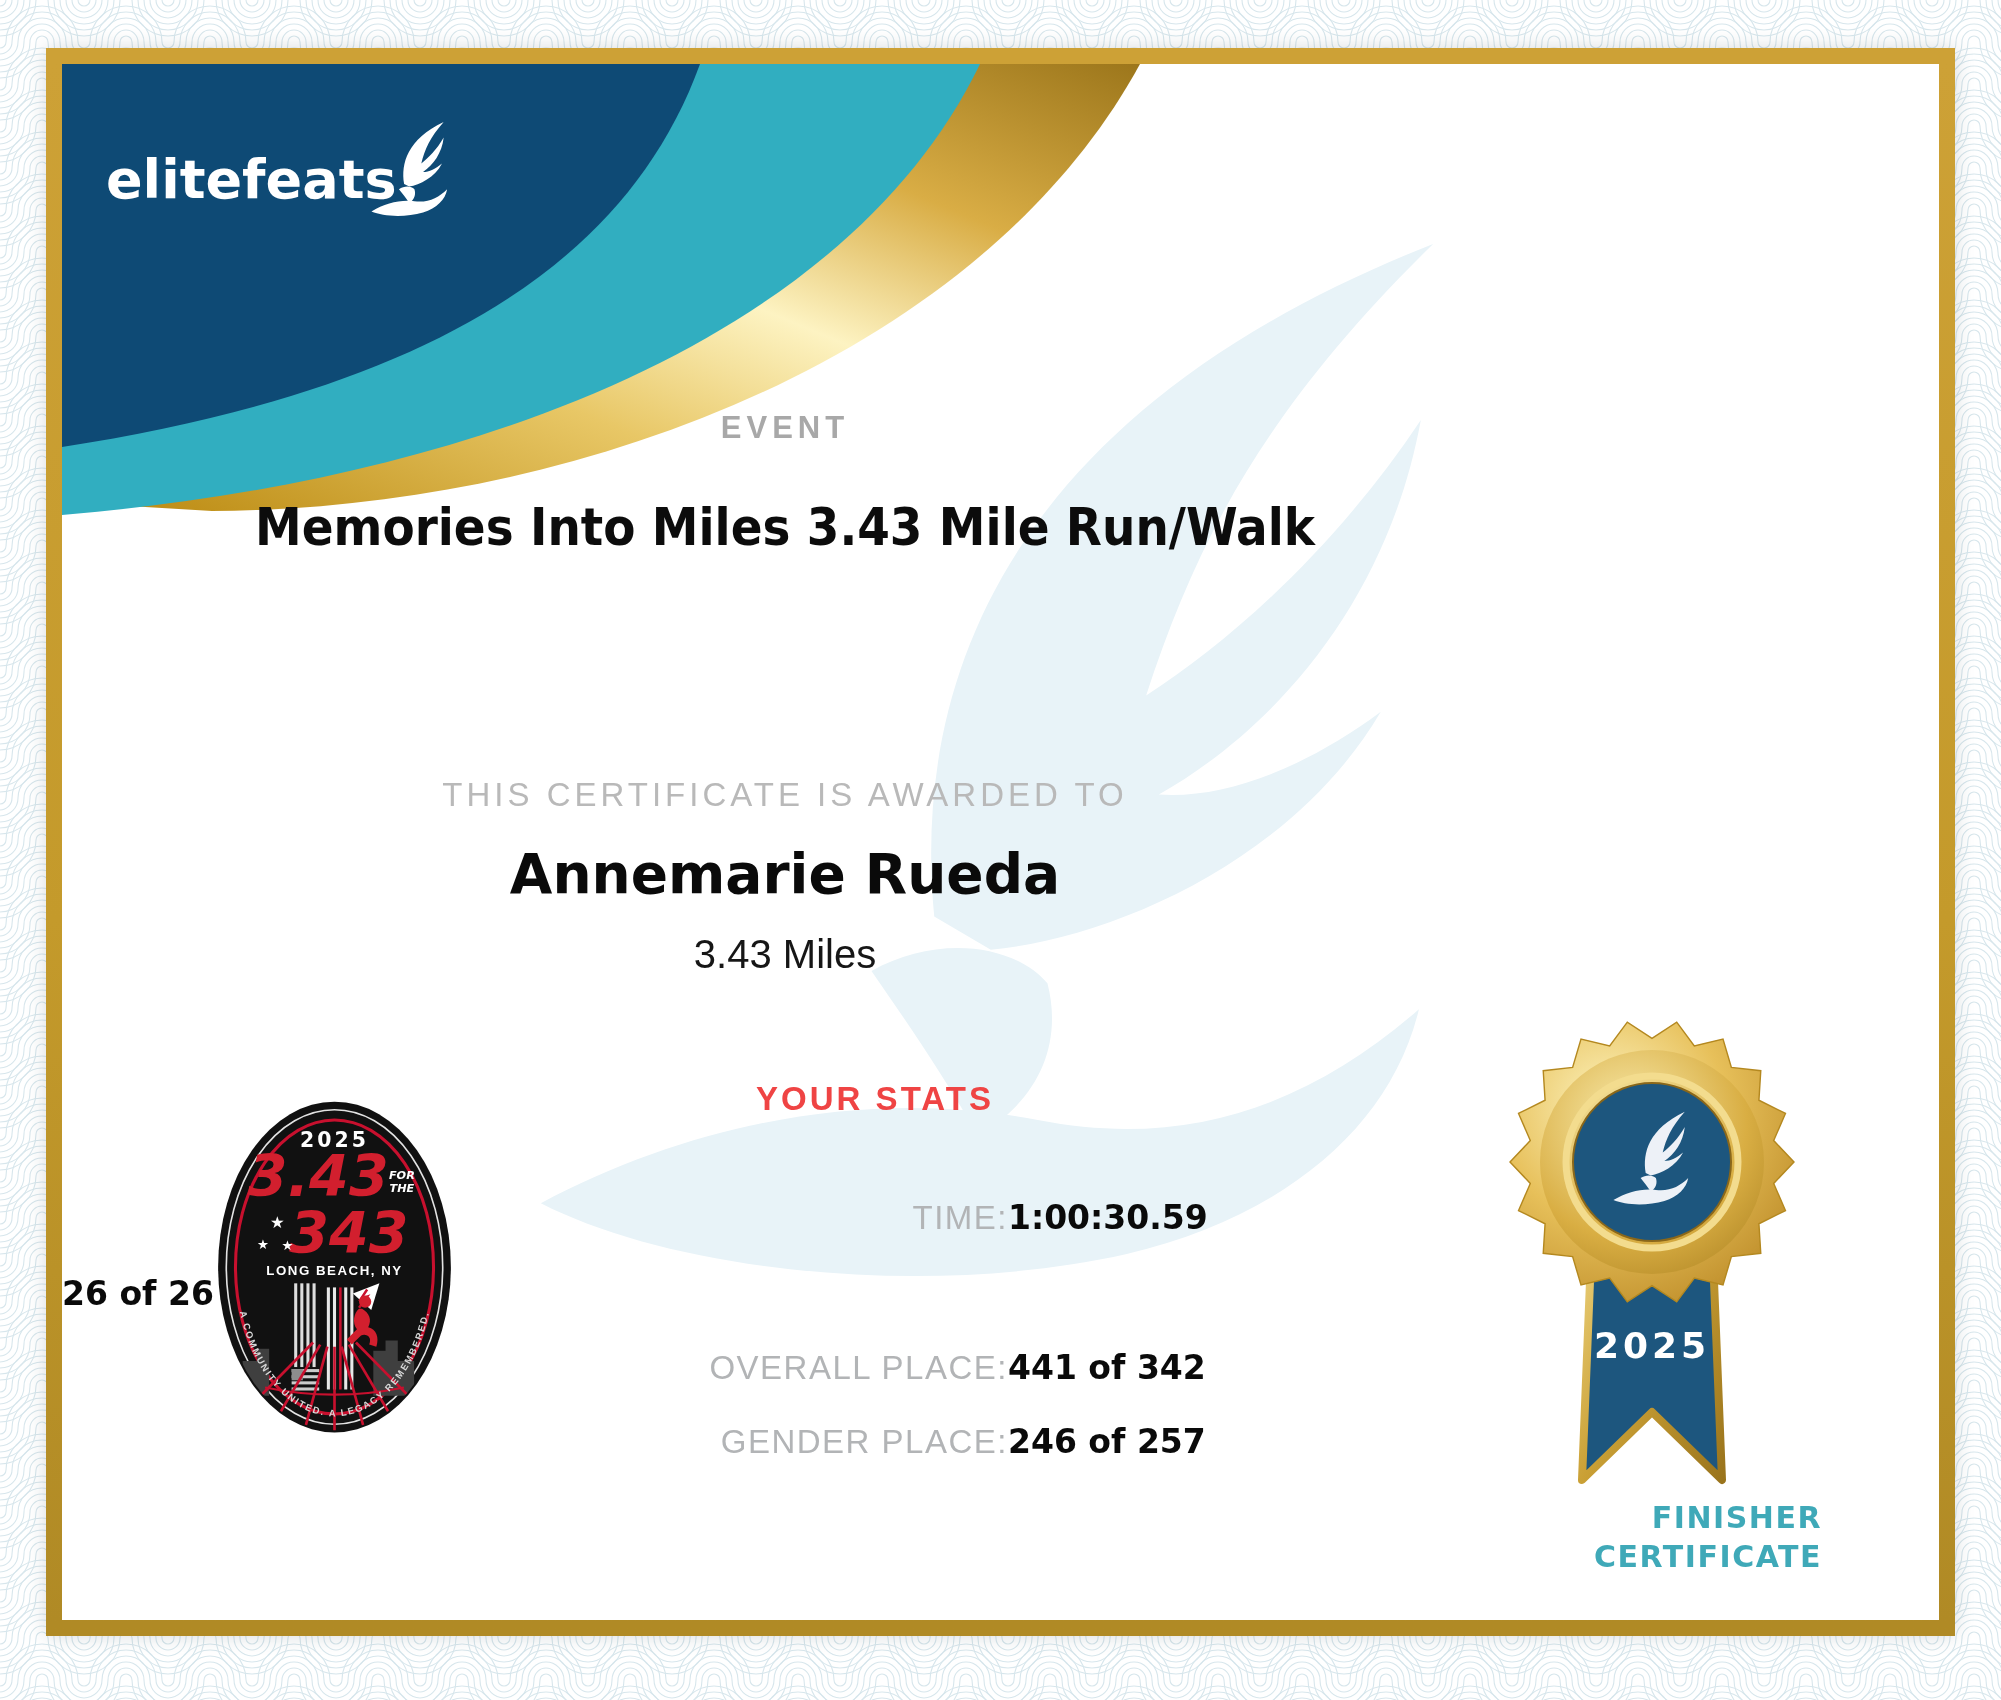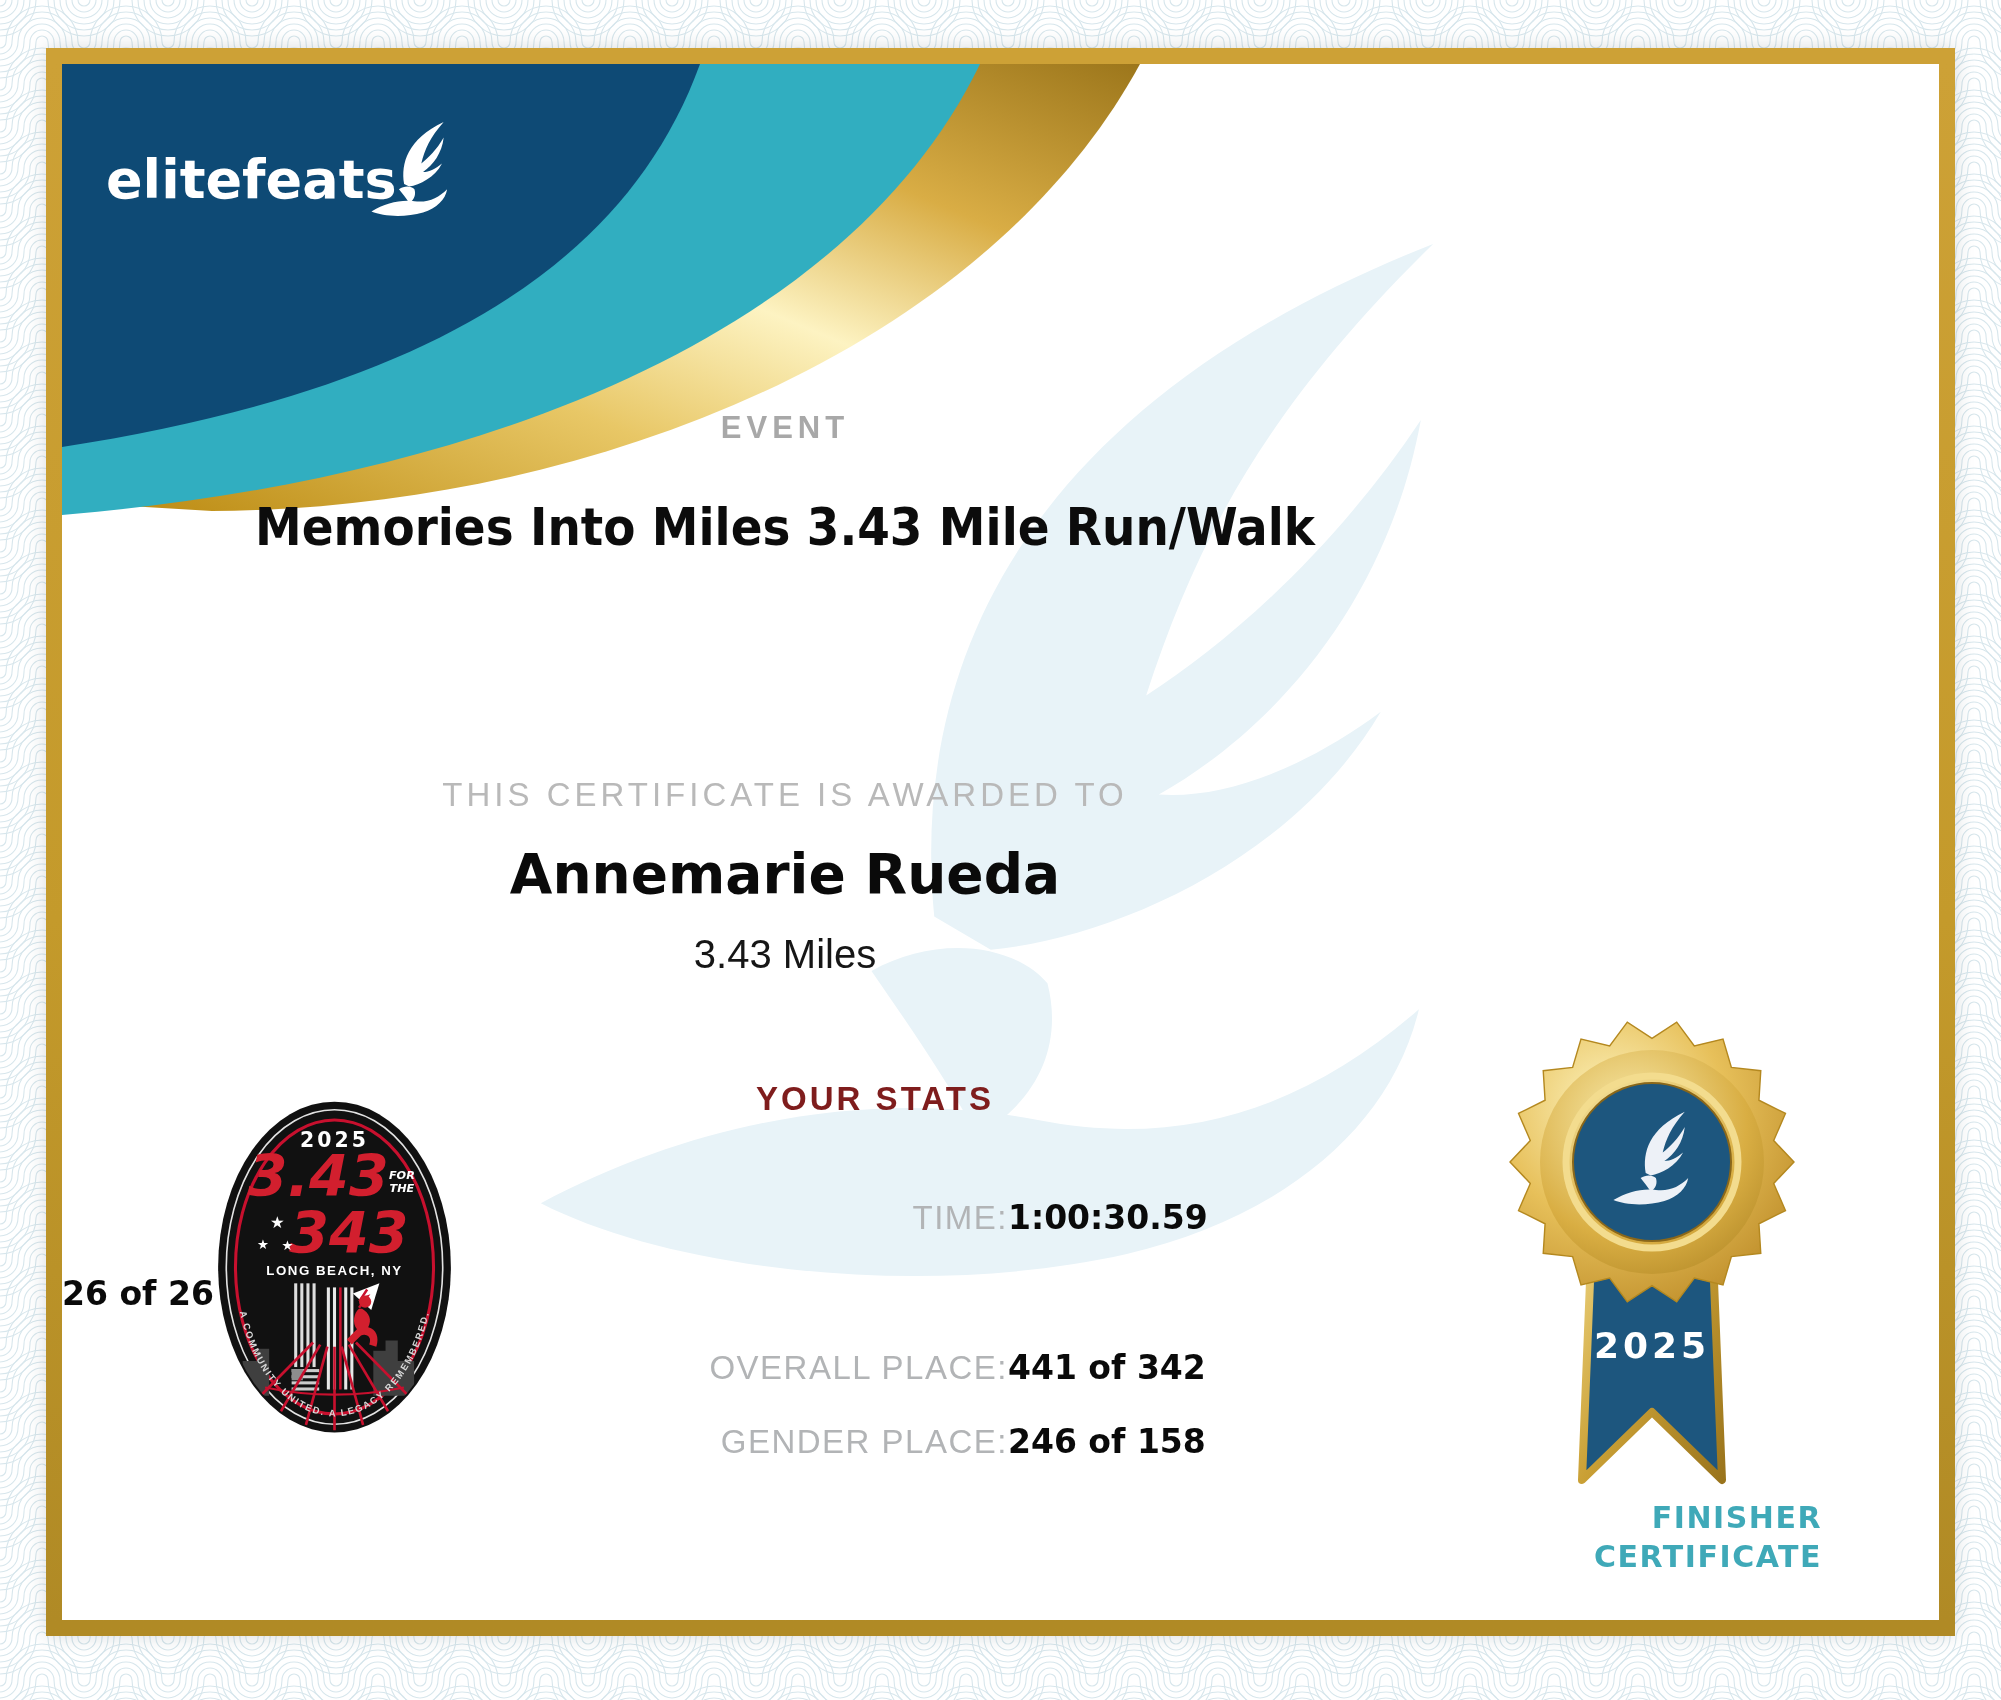--- a/index.html
+++ b/index.html
@@ -21,21 +21,21 @@
   .watermark{position:absolute;left:470px;top:96px;width:980px;height:1250px;color:#e8f3f8;transform:rotate(4deg);}
   .brand{position:absolute;left:44px;top:84px;color:#ffffff;}
   .brand-text{font-size:54px;font-weight:700;letter-spacing:0px;font-family:"DejaVu Sans",sans-serif;}
   .brand-foot{position:absolute;left:262px;top:-32px;width:86px;height:112px;color:#ffffff;}
   .centered{position:absolute;left:0;width:1446px;text-align:center;}
   .event-label{top:346px;font-size:31px;font-weight:600;letter-spacing:5px;color:#a8a8a8;font-family:"Liberation Sans",sans-serif;}
   .event-title{top:434px;font-size:51px;font-weight:700;color:#0c0c0c;transform:scaleX(.92);transform-origin:center;white-space:nowrap;font-family:"DejaVu Sans",sans-serif;}
   .intro{top:712px;font-size:33px;font-weight:500;letter-spacing:4px;color:#b9b9b9;font-family:"Liberation Sans",sans-serif;}
   .name{top:778px;font-size:55px;font-weight:700;color:#0a0a0a;font-family:"DejaVu Sans",sans-serif;}
   .distance{top:868px;font-size:40px;font-weight:400;color:#161616;font-family:"Liberation Sans",sans-serif;}
-  .stats-heading{position:absolute;left:0;width:1626px;text-align:center;top:1016px;font-size:33px;font-weight:600;letter-spacing:3px;color:#7f1d1d;font-family:"Liberation Sans",sans-serif;}
+  .stats-heading{position:absolute;left:0;width:1626px;text-align:center;top:1016px;font-size:33px;font-weight:600;letter-spacing:3px;color:#ef4444;font-family:"Liberation Sans",sans-serif;}
   .stat-row{position:absolute;left:0;width:100%;display:flex;align-items:baseline;}
   .stat-row .lbl{width:946px;text-align:right;font-size:33px;font-weight:500;letter-spacing:1.5px;color:#b2b4b6;font-family:"Liberation Sans",sans-serif;}
   .stat-row .val{font-size:33px;font-weight:700;color:#0a0a0a;font-family:"DejaVu Sans",sans-serif;}
   .row-time{top:1134px;} .row-age{top:1210px;} .row-overall{top:1284px;} .row-gender{top:1358px;}
   .event-badge{position:absolute;left:150px;top:1028px;width:245px;height:350px;}
   .medal{position:absolute;left:1440px;top:948px;width:300px;height:480px;}
   .medal-caption{position:absolute;left:1420px;top:1434px;width:340px;text-align:right;
     color:#3fa9b8;font-size:30px;font-weight:700;letter-spacing:1.5px;line-height:39px;font-family:"DejaVu Sans",sans-serif;}
 </style>
 </head>
@@ -117,21 +117,21 @@
     </div>
     <div class="stat-row row-age">
       <span class="val">26 of 26</span>
     </div>
     <div class="stat-row row-overall">
       <span class="lbl">OVERALL PLACE:</span>
       <span class="val">441 of 342</span>
     </div>
     <div class="stat-row row-gender">
       <span class="lbl">GENDER PLACE:</span>
-      <span class="val">246 of 158</span>
+      <span class="val">246 of 257</span>
     </div>
 
     <svg class="event-badge" viewBox="0 0 240 340" xmlns="http://www.w3.org/2000/svg">
       <defs>
         <clipPath id="badgeClip">
             <ellipse cx="120" cy="170" rx="112" ry="160"></ellipse>
           </clipPath>
       </defs>
       <ellipse cx="120" cy="170" rx="114" ry="162" fill="#111111"></ellipse>
       <ellipse cx="120" cy="170" rx="106" ry="154" fill="none" stroke="#e3e3e3" stroke-width="1.6"></ellipse>

